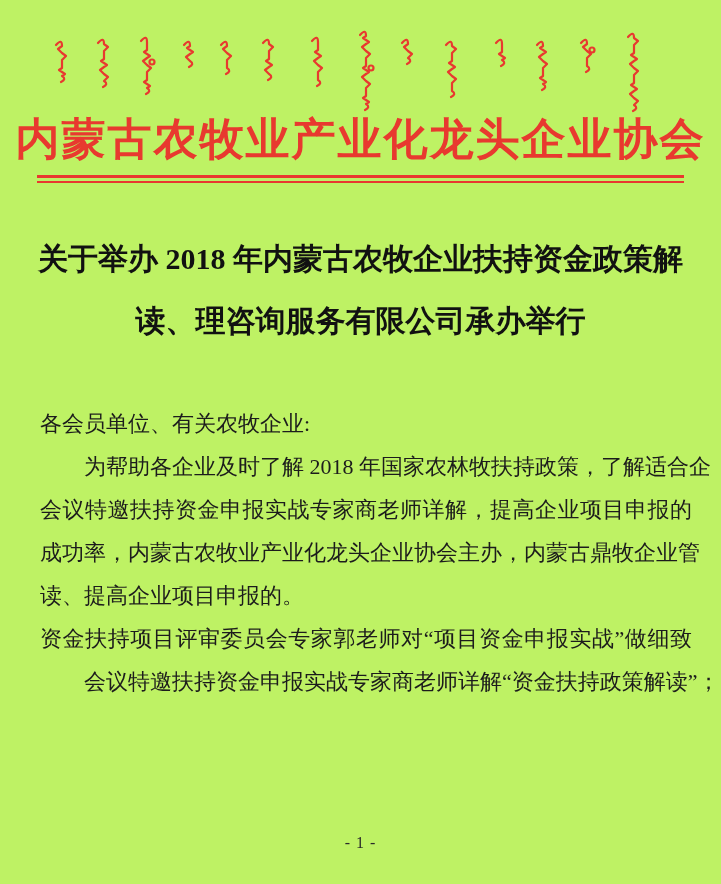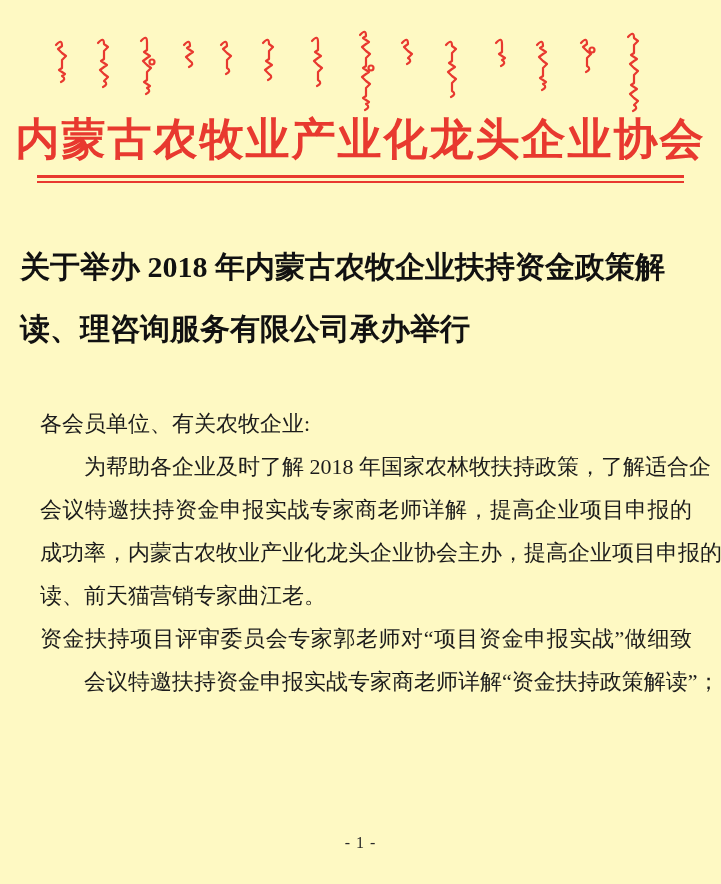--- a/index.html
+++ b/index.html
@@ -1,20 +1,20 @@
 <!DOCTYPE html>
 <html><head>
 <meta charset="utf-8">
 <style>
   html,body{margin:0;padding:0;background:#888;}
   .page{
     position:relative;
     width:721px;height:884px;
     margin:0 auto;
-    background:#fef9c3;
+    background:#bef264;
     overflow:hidden;
     font-family:"Liberation Serif","DejaVu Serif",serif;
     color:#1d1d1d;
   }
   .mongolian{
     position:absolute;top:0;left:0;width:721px;height:130px;
   }
   .org-name{
     position:absolute;top:110px;left:0;right:0;
     text-align:center;
@@ -23,22 +23,22 @@
     color:#e8392f;
     white-space:nowrap;
   }
   .header-divider{
     position:absolute;top:175px;left:37px;right:37px;
     height:3px;
     border-top:3.5px solid #e8392f;
     border-bottom:2.5px solid #e8392f;
   }
   .title-block{
-    position:absolute;top:236px;left:20px;right:20px;
-    text-align:left;
+    position:absolute;top:228px;left:20px;right:20px;
+    text-align:center;
     font-size:30px;font-weight:bold;
     line-height:62px;
     color:#111;
   }
   .body-block{
     position:absolute;top:402px;left:30px;right:29px;
     font-size:22px;
     line-height:43px;
     color:#1c1c1c;
   }
@@ -94,21 +94,21 @@
 
   <div class="title-block">
     <div>关于举办 2018 年内蒙古农牧企业扶持资金政策解</div>
     <div>读、理咨询服务有限公司承办举行</div>
   </div>
 
   <div class="body-block">
     <div class="line plain">各会员单位、有关农牧企业:</div>
     <div class="line indent">为帮助各企业及时了解 2018 年国家农林牧扶持政策，了解适合企</div>
     <div class="line">会议特邀扶持资金申报实战专家商老师详解，提高企业项目申报的</div>
-    <div class="line">成功率，内蒙古农牧业产业化龙头企业协会主办，提高企业项目申报的</div>
-    <div class="line plain">读、前天猫营销专家曲江老。</div>
+    <div class="line">成功率，内蒙古农牧业产业化龙头企业协会主办，内蒙古鼎牧企业管</div>
+    <div class="line plain">读、提高企业项目申报的。</div>
     <div class="line">资金扶持项目评审委员会专家郭老师对“项目资金申报实战”做细致</div>
     <div class="line indent">会议特邀扶持资金申报实战专家商老师详解“资金扶持政策解读”；</div>
   </div>
 
   <div class="page-number">- 1 -</div>
 
 </div>
 
 </body></html>

